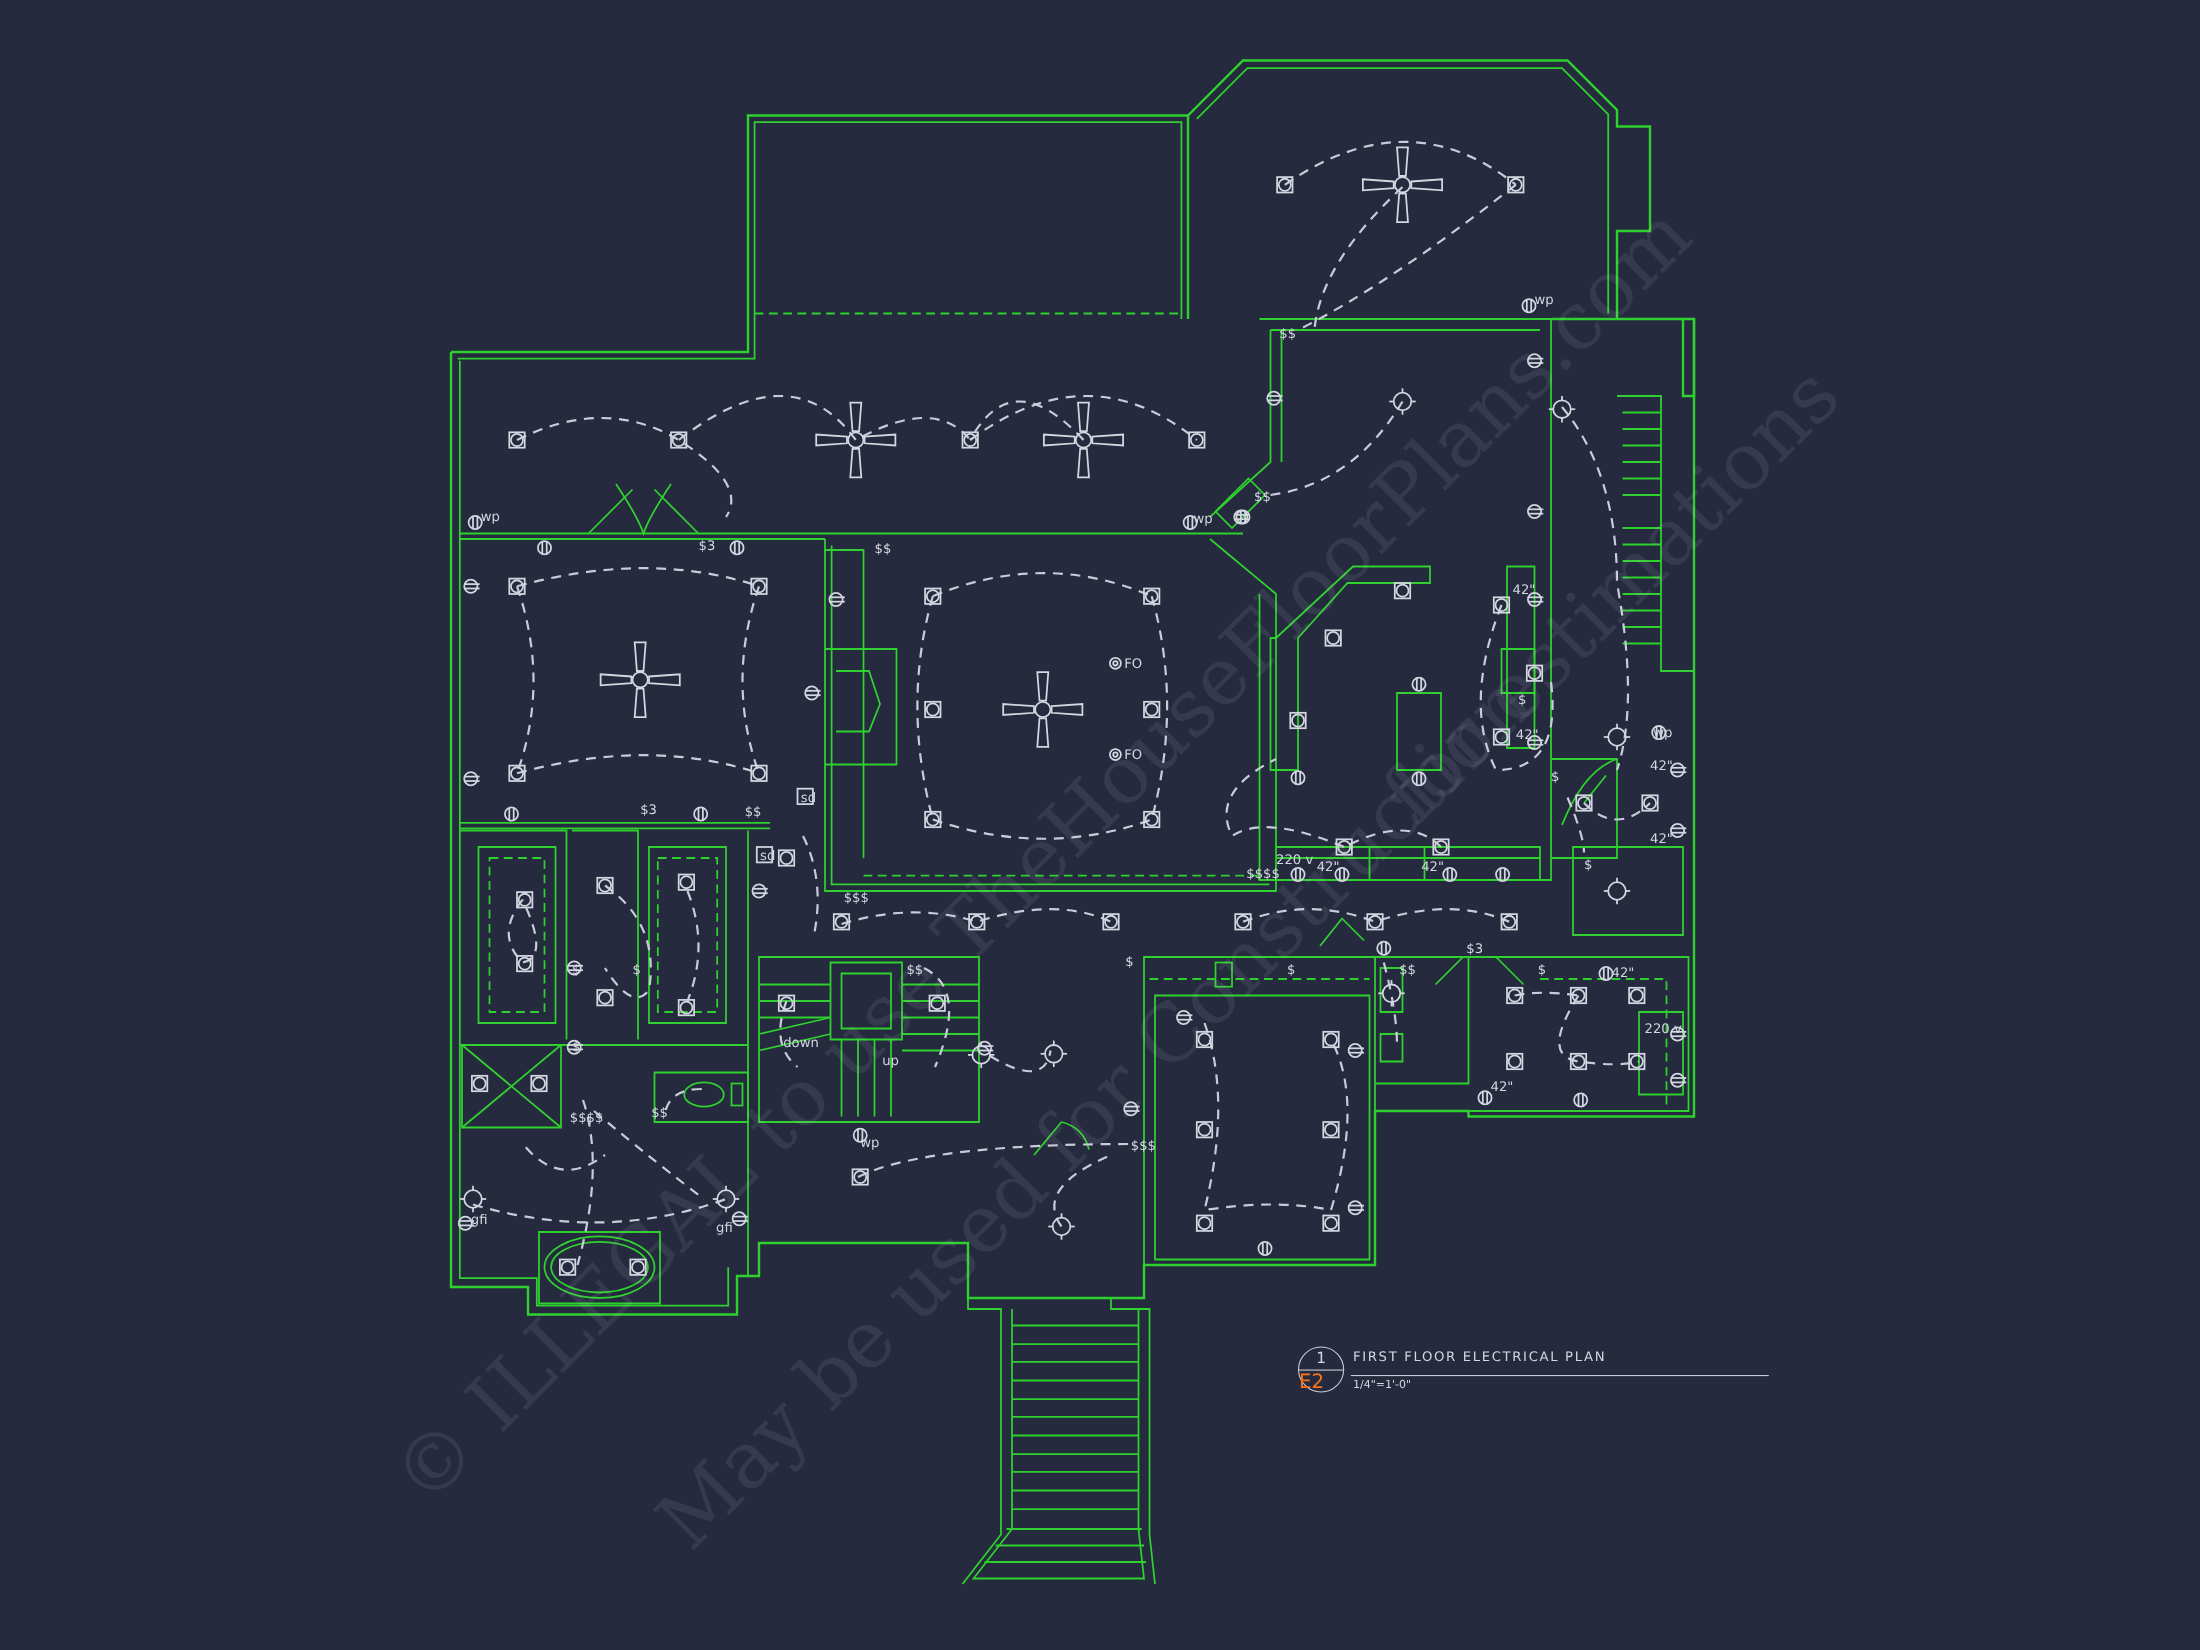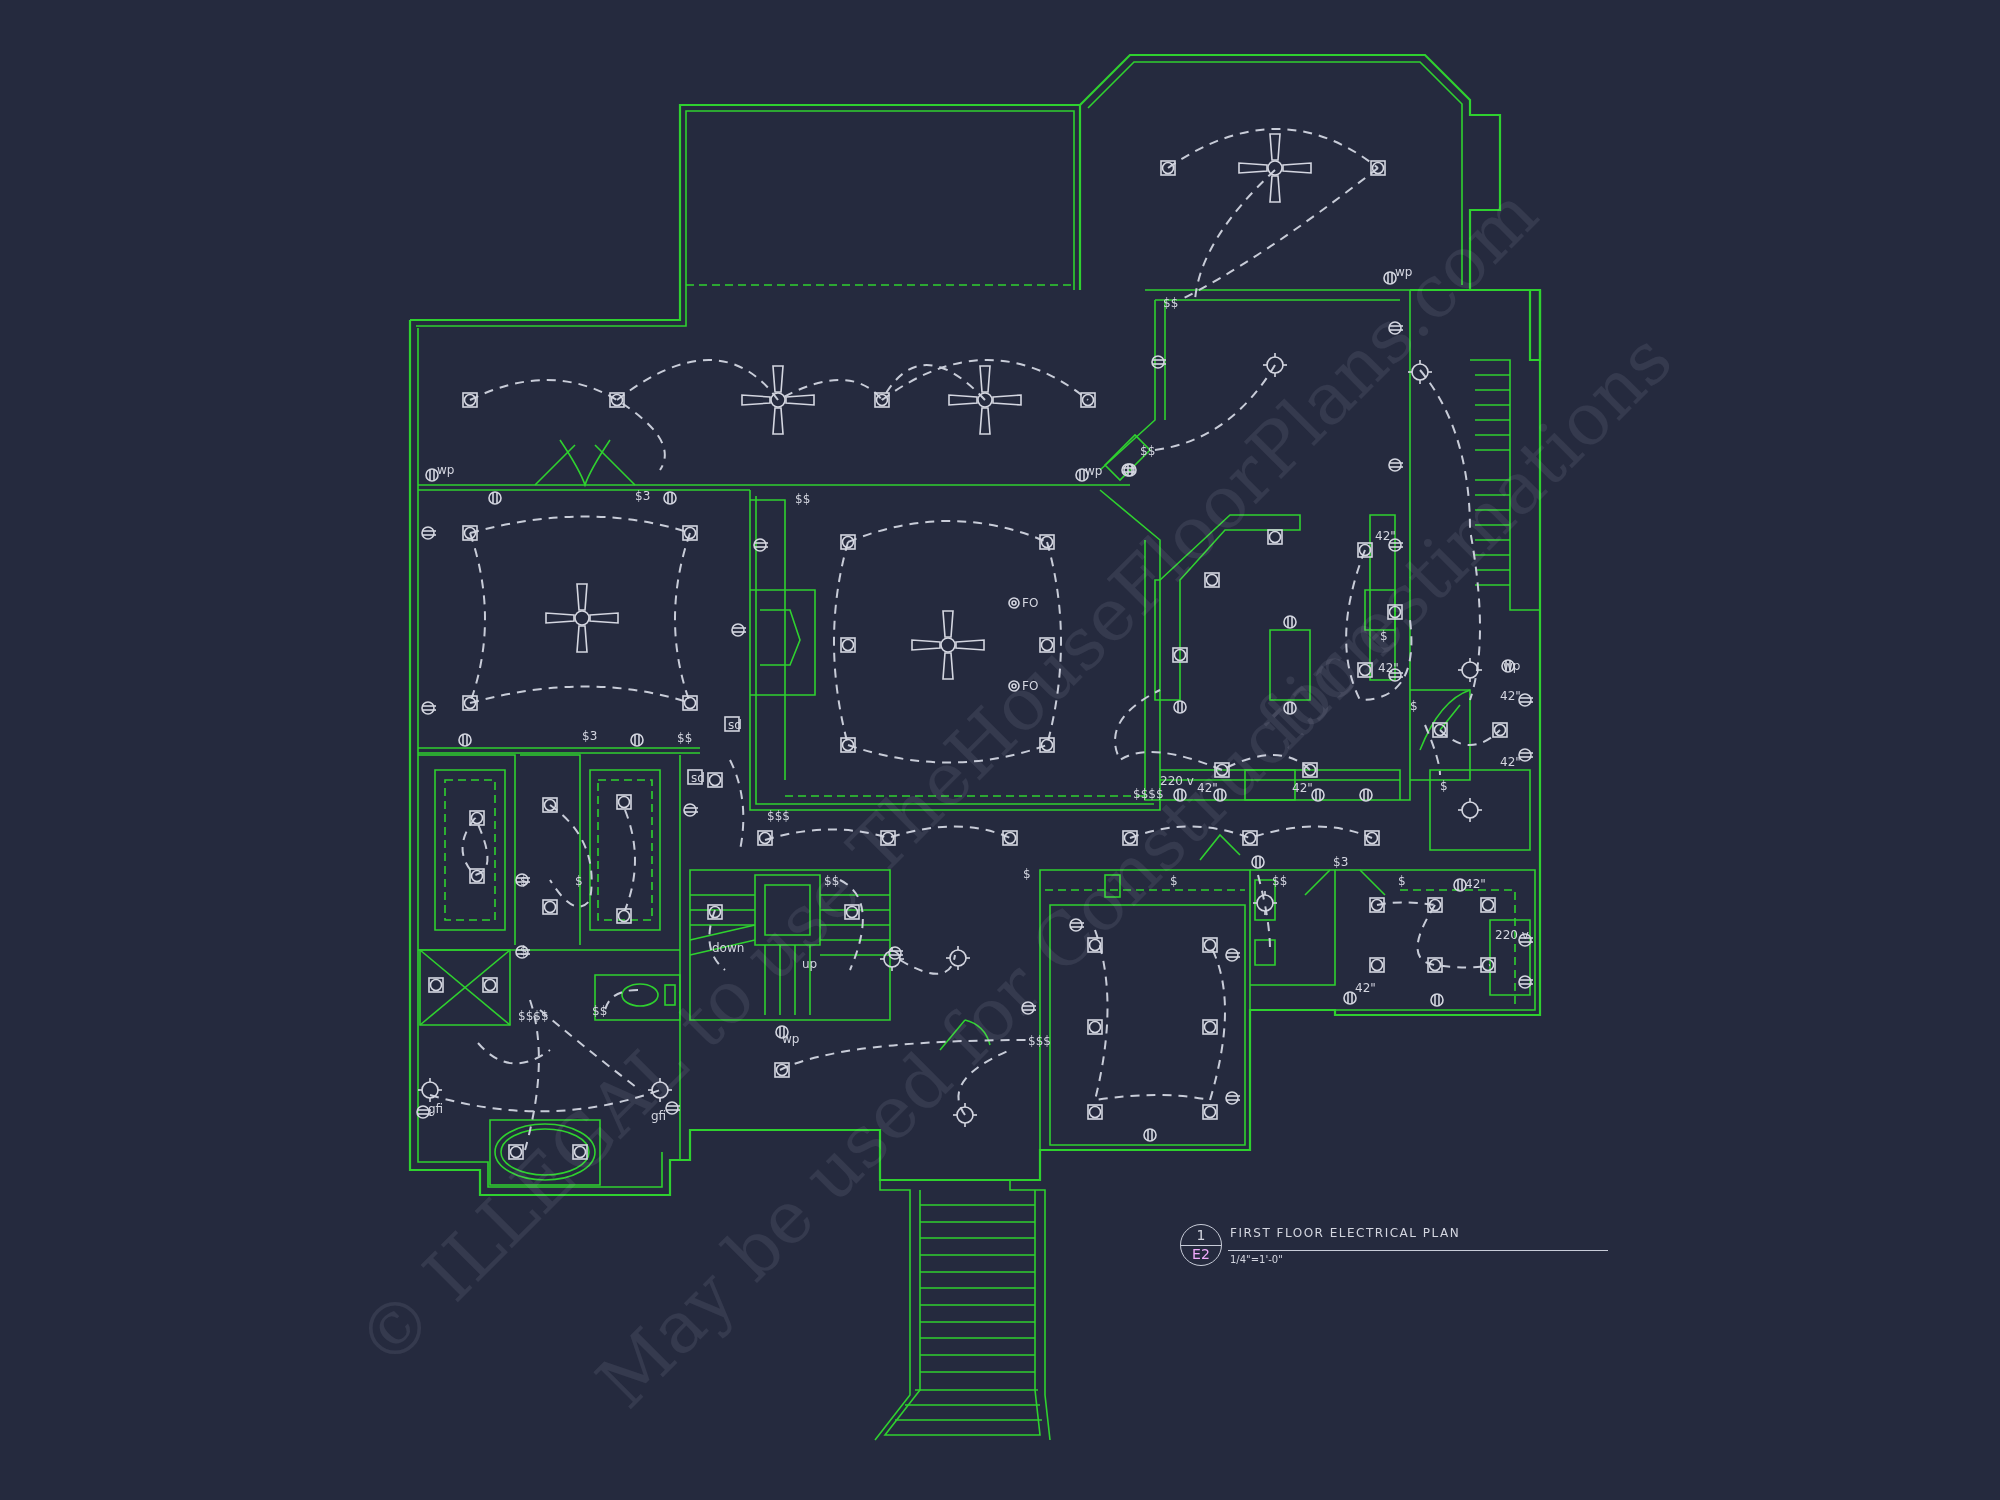--- a/index.html
+++ b/index.html
@@ -8,21 +8,21 @@
   .wall{fill:none;stroke:#2fd12f;stroke-width:2.2;}
   .wall2{fill:none;stroke:#2fd12f;stroke-width:1.6;}
   .dash-g{fill:none;stroke:#2fd12f;stroke-width:1.6;stroke-dasharray:8 5;}
   .wire{fill:none;stroke:#c8ccd8;stroke-width:2;stroke-dasharray:9 7;}
   .fix{fill:none;stroke:#d4d6e0;stroke-width:1.6;}
   .lbl{fill:#d4d6e0;font-family:"DejaVu Sans",sans-serif;font-size:12px;}
   .title-block{position:absolute;left:1180px;top:1224px;width:430px;height:50px;}
   .title-circle{position:absolute;left:0;top:0;width:40px;height:40px;border:1.5px solid #c8ccd8;border-radius:50%;}
   .title-circle .hr{position:absolute;left:0;top:20px;width:40px;border-top:1.5px solid #c8ccd8;}
   .title-num{position:absolute;left:0;top:2px;width:40px;text-align:center;color:#d4d6e0;font-size:14px;}
-  .title-sheet{position:absolute;left:0;top:21px;width:40px;text-align:center;color:#f0abfc;font-size:14px;}
+  .title-sheet{position:absolute;left:0;top:21px;width:40px;text-align:left;color:#f97316;font-size:18px;}
   .title-text{position:absolute;left:50px;top:2px;color:#d4d6e0;font-size:12px;letter-spacing:1.5px;font-family:"DejaVu Sans",sans-serif;}
   .title-line{position:absolute;left:48px;top:26px;width:380px;border-top:1.5px solid #c8ccd8;}
   .title-scale{position:absolute;left:50px;top:30px;color:#d4d6e0;font-size:10px;}
   .wm{position:absolute;color:rgba(220,224,240,0.09);font-family:"DejaVu Serif",serif;white-space:nowrap;transform-origin:left bottom;}
 </style>
 </head>
 <body>
 
 <svg id="plan" viewBox="0 0 2000 1500" xmlns="http://www.w3.org/2000/svg">
   <defs>

